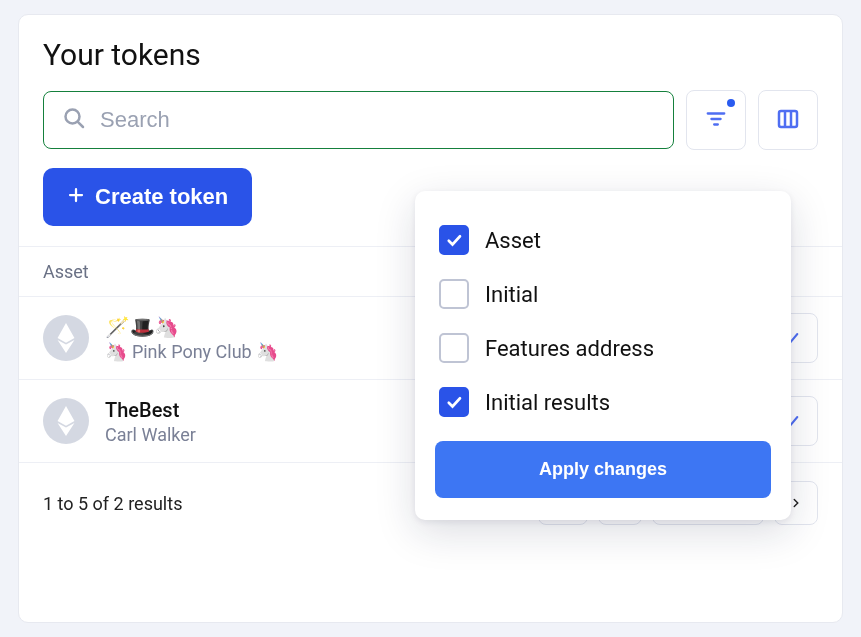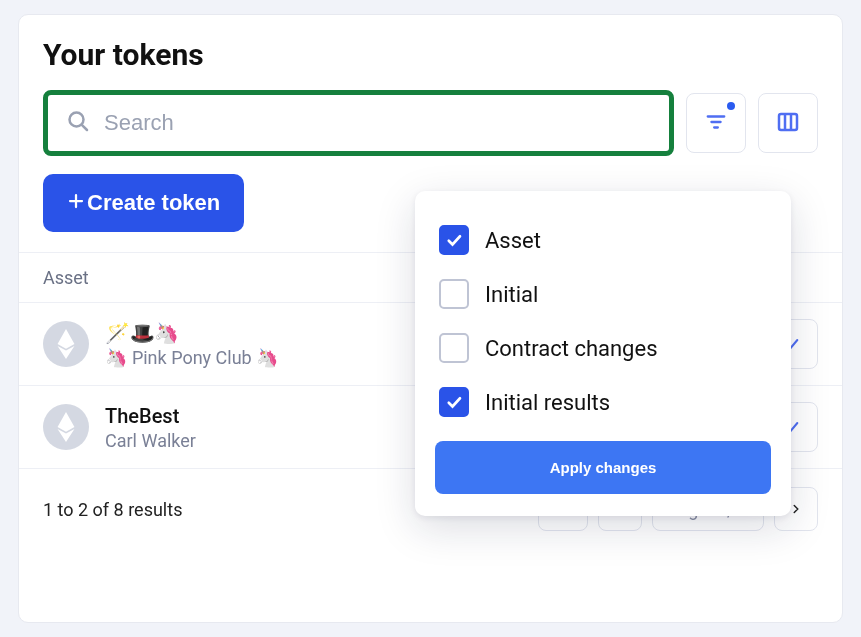--- a/index.html
+++ b/index.html
@@ -16,35 +16,35 @@
     border: 1px solid #e7e9f0;
     border-radius: 10px;
     padding: 22px 0 0 0;
     position: relative;
     height: 100%;
     overflow: hidden;
   }
   .card-inner-pad { padding: 0 24px; }
   .title {
     font-size: 30px;
-    font-weight: 700;
+    font-weight: 400;
     color: #111;
     margin-bottom: 18px;
   }
   .toolbar {
     display: flex;
     align-items: center;
     gap: 12px;
     margin-bottom: 18px;
   }
   .search-wrap {
     flex: 1;
     display: flex;
     align-items: center;
-    border: 5px solid #15803d;
+    border: 1px solid #15803d;
     border-radius: 8px;
     padding: 14px 18px;
     gap: 14px;
   }
   .search-wrap input {
     border: none;
     outline: none;
     font-size: 22px;
     width: 100%;
     color: #111;
@@ -65,21 +65,21 @@
   .icon-btn .dot {
     position: absolute;
     top: 8px; right: 10px;
     width: 8px; height: 8px;
     border-radius: 50%;
     background: #2a5bf0;
   }
   .create-btn {
     display: inline-flex;
     align-items: center;
-    gap: 2px;
+    gap: 10px;
     background: #2a53e8;
     color: #fff;
     font-size: 22px;
     font-weight: 700;
     padding: 16px 24px;
     border-radius: 10px;
     border: none;
     cursor: pointer;
     margin-bottom: 20px;
   }
@@ -169,21 +169,21 @@
   }
   .chk.checked {
     background: #2a53e8;
     border-color: #2a53e8;
   }
   .apply-btn {
     margin-top: 12px;
     width: 100%;
     background: #3d76f3;
     color: #fff;
-    font-size: 15px;
+    font-size: 18px;
     font-weight: 700;
     border: none;
     border-radius: 8px;
     padding: 18px 0;
     cursor: pointer;
   }
 </style>
 </head>
 <body>
 
@@ -267,21 +267,21 @@
       <div class="row-sub">Carl Walker</div>
     </div>
     <div class="row-action">
       <svg width="16" height="16" viewBox="0 0 24 24" fill="none" stroke="#4f6ef2" stroke-width="3" stroke-linecap="round">
           <polyline points="5 13 10 18 20 6"></polyline>
         </svg>
     </div>
   </div>
 
   <div class="footer">
-    <span>1 to 2 of 8 results</span>
+    <span>1 to 5 of 2 results</span>
     <div class="footer-right">
       <span>Rows</span>
       <div class="page-box">
         <span>10</span>
       </div>
       <div class="nav-box">
         <svg width="14" height="14" viewBox="0 0 24 24" fill="none" stroke="#555" stroke-width="2.5" stroke-linecap="round">
             <polyline points="15 18 9 12 15 6"></polyline>
           </svg>
       </div>
@@ -304,21 +304,21 @@
           </svg>
       </span>
       <span>Asset</span>
     </div>
     <div class="chk-row">
       <span class="chk"></span>
       <span>Initial</span>
     </div>
     <div class="chk-row">
       <span class="chk"></span>
-      <span>Contract changes</span>
+      <span>Features address</span>
     </div>
     <div class="chk-row">
       <span class="chk checked">
         <svg width="18" height="18" viewBox="0 0 24 24" fill="none" stroke="#fff" stroke-width="3.5" stroke-linecap="round">
             <polyline points="5 13 10 18 20 7"></polyline>
           </svg>
       </span>
       <span>Initial results</span>
     </div>
     <button class="apply-btn">Apply changes</button>

